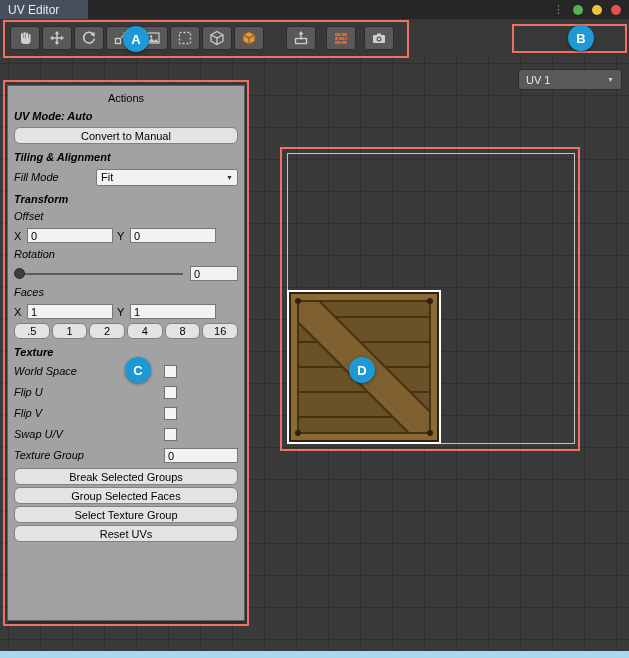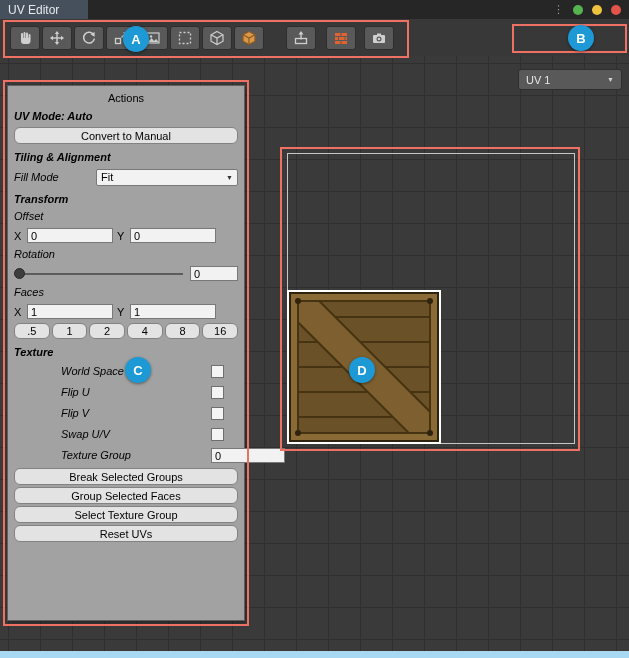--- a/index.html
+++ b/index.html
@@ -85,21 +85,21 @@
   .xy { display:flex; align-items:center; gap:4px; margin:2px 0; height:17px; }
   .axis { width:9px; }
   .num {
     height:15px; background:#f2f2f2; border:1px solid #787878;
     font:11px "Liberation Sans", sans-serif; color:#000; padding:0 3px;
   }
   .num.off { width:86px; }
   .num.rot { width:48px; }
   .presets { display:flex; gap:2px; margin:3px 0 2px; }
   .presets .btn { flex:1; margin:0; height:16px; }
-  .chk-row { display:flex; align-items:center; height:21px;margin-left:47px; }
+  .chk-row { display:flex; align-items:center; height:21px; }
   .chk-row .lbl { flex:0 0 150px; }
   .checkbox { width:13px; height:13px; background:#f4f4f4; border:1px solid #6f6f6f; cursor:pointer; }
   .slider-row { display:flex; align-items:center; gap:6px; height:19px; margin:1px 0; }
   .slider { position:relative; flex:1; height:19px; cursor:pointer; }
   .slider .track { position:absolute; left:1px; right:1px; top:9px; height:2px; background:#5c5c5c; }
   .slider .knob { position:absolute; left:0; top:4px; width:11px; height:11px; border-radius:50%; background:#3d3d3d; border:1px solid #282828; }
 
   
   .ann-box { position:absolute; border:2px solid #ee7164; z-index:30; pointer-events:none; }
   .boxA { left:3px;   top:20px;  width:406px; height:38px; }

